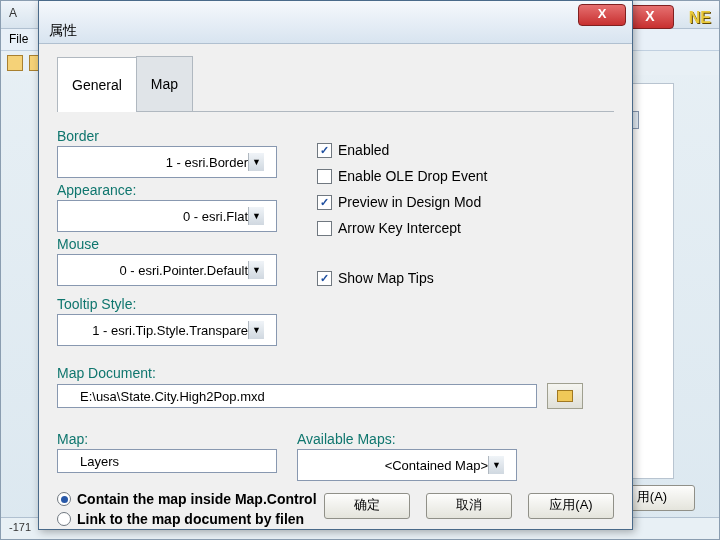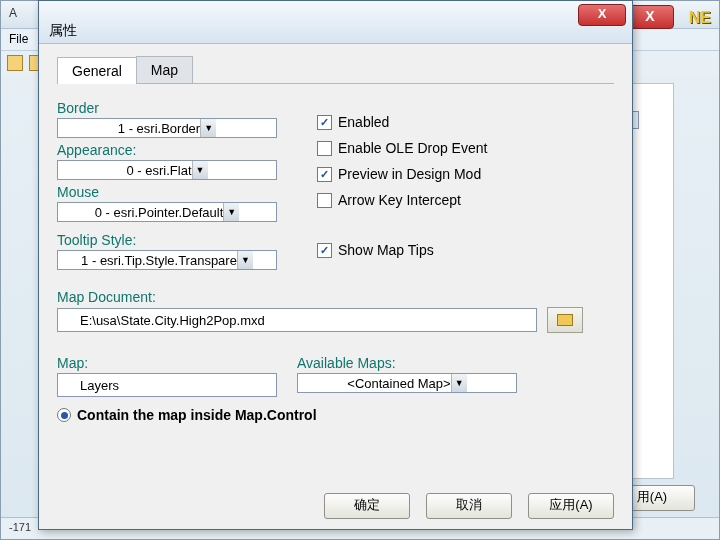--- a/index.html
+++ b/index.html
@@ -136,21 +136,21 @@
   }
   .dlg-body {
     padding: 12px 18px 0 18px;
   }
   .tabs {
     display: flex;
     border-bottom: 1px solid #b0b8c0;
     margin-bottom: 12px;
   }
   .tab {
-    padding: 5px 14px;
+    padding: 19px 14px;
     font-size: 14px;
     background: #e0e4e8;
     border: 1px solid #b0b8c0;
     border-bottom: none;
     margin-right: -1px;
     cursor: pointer;
   }
   .tab.active {
     background: #fff;
     position: relative;
@@ -164,28 +164,28 @@
   .col-right { flex: 1; padding-left: 10px; }
   .lbl {
     font-size: 14px;
     color: #0f766e;
     display: block;
     margin-bottom: 2px;
     margin-top: 4px;
   }
   .dd {
     width: 220px;
-    height: 20px;
+    height: 32px;
     border: 1px solid #8898b0;
     background: #fff;
     font-size: 13px;
-    padding: 2px 4px;
+    padding: 2px 12px;
     display: flex;
     align-items: center;
-    justify-content: center;
+    justify-content: flex-end;
     cursor: pointer;
   }
   .dd-arrow {
     width: 16px; height: 18px;
     background: linear-gradient(#f0f4f8,#d0d8e0);
     border-left: 1px solid #b0b8c0;
     text-align: center;
     font-size: 9px;
     line-height: 18px;
   }
@@ -395,20 +395,24 @@
       </div>
     </div>
 
     <div style="margin-top:10px">
       <div class="radio-row">
         <span class="radio">
             <span class="radio-dot"></span>
           </span>
         <span>Contain the map inside Map.Control</span>
       </div>
+      <div class="radio-row">
+        <span class="radio"></span>
+        <span>Link to the map document by filen</span>
+      </div>
     </div>
   </div>
 
   <div class="dlg-buttons">
     <div class="btn">确定</div>
     <div class="btn">取消</div>
     <div class="btn">应用(A)</div>
   </div>
 </div>
 

